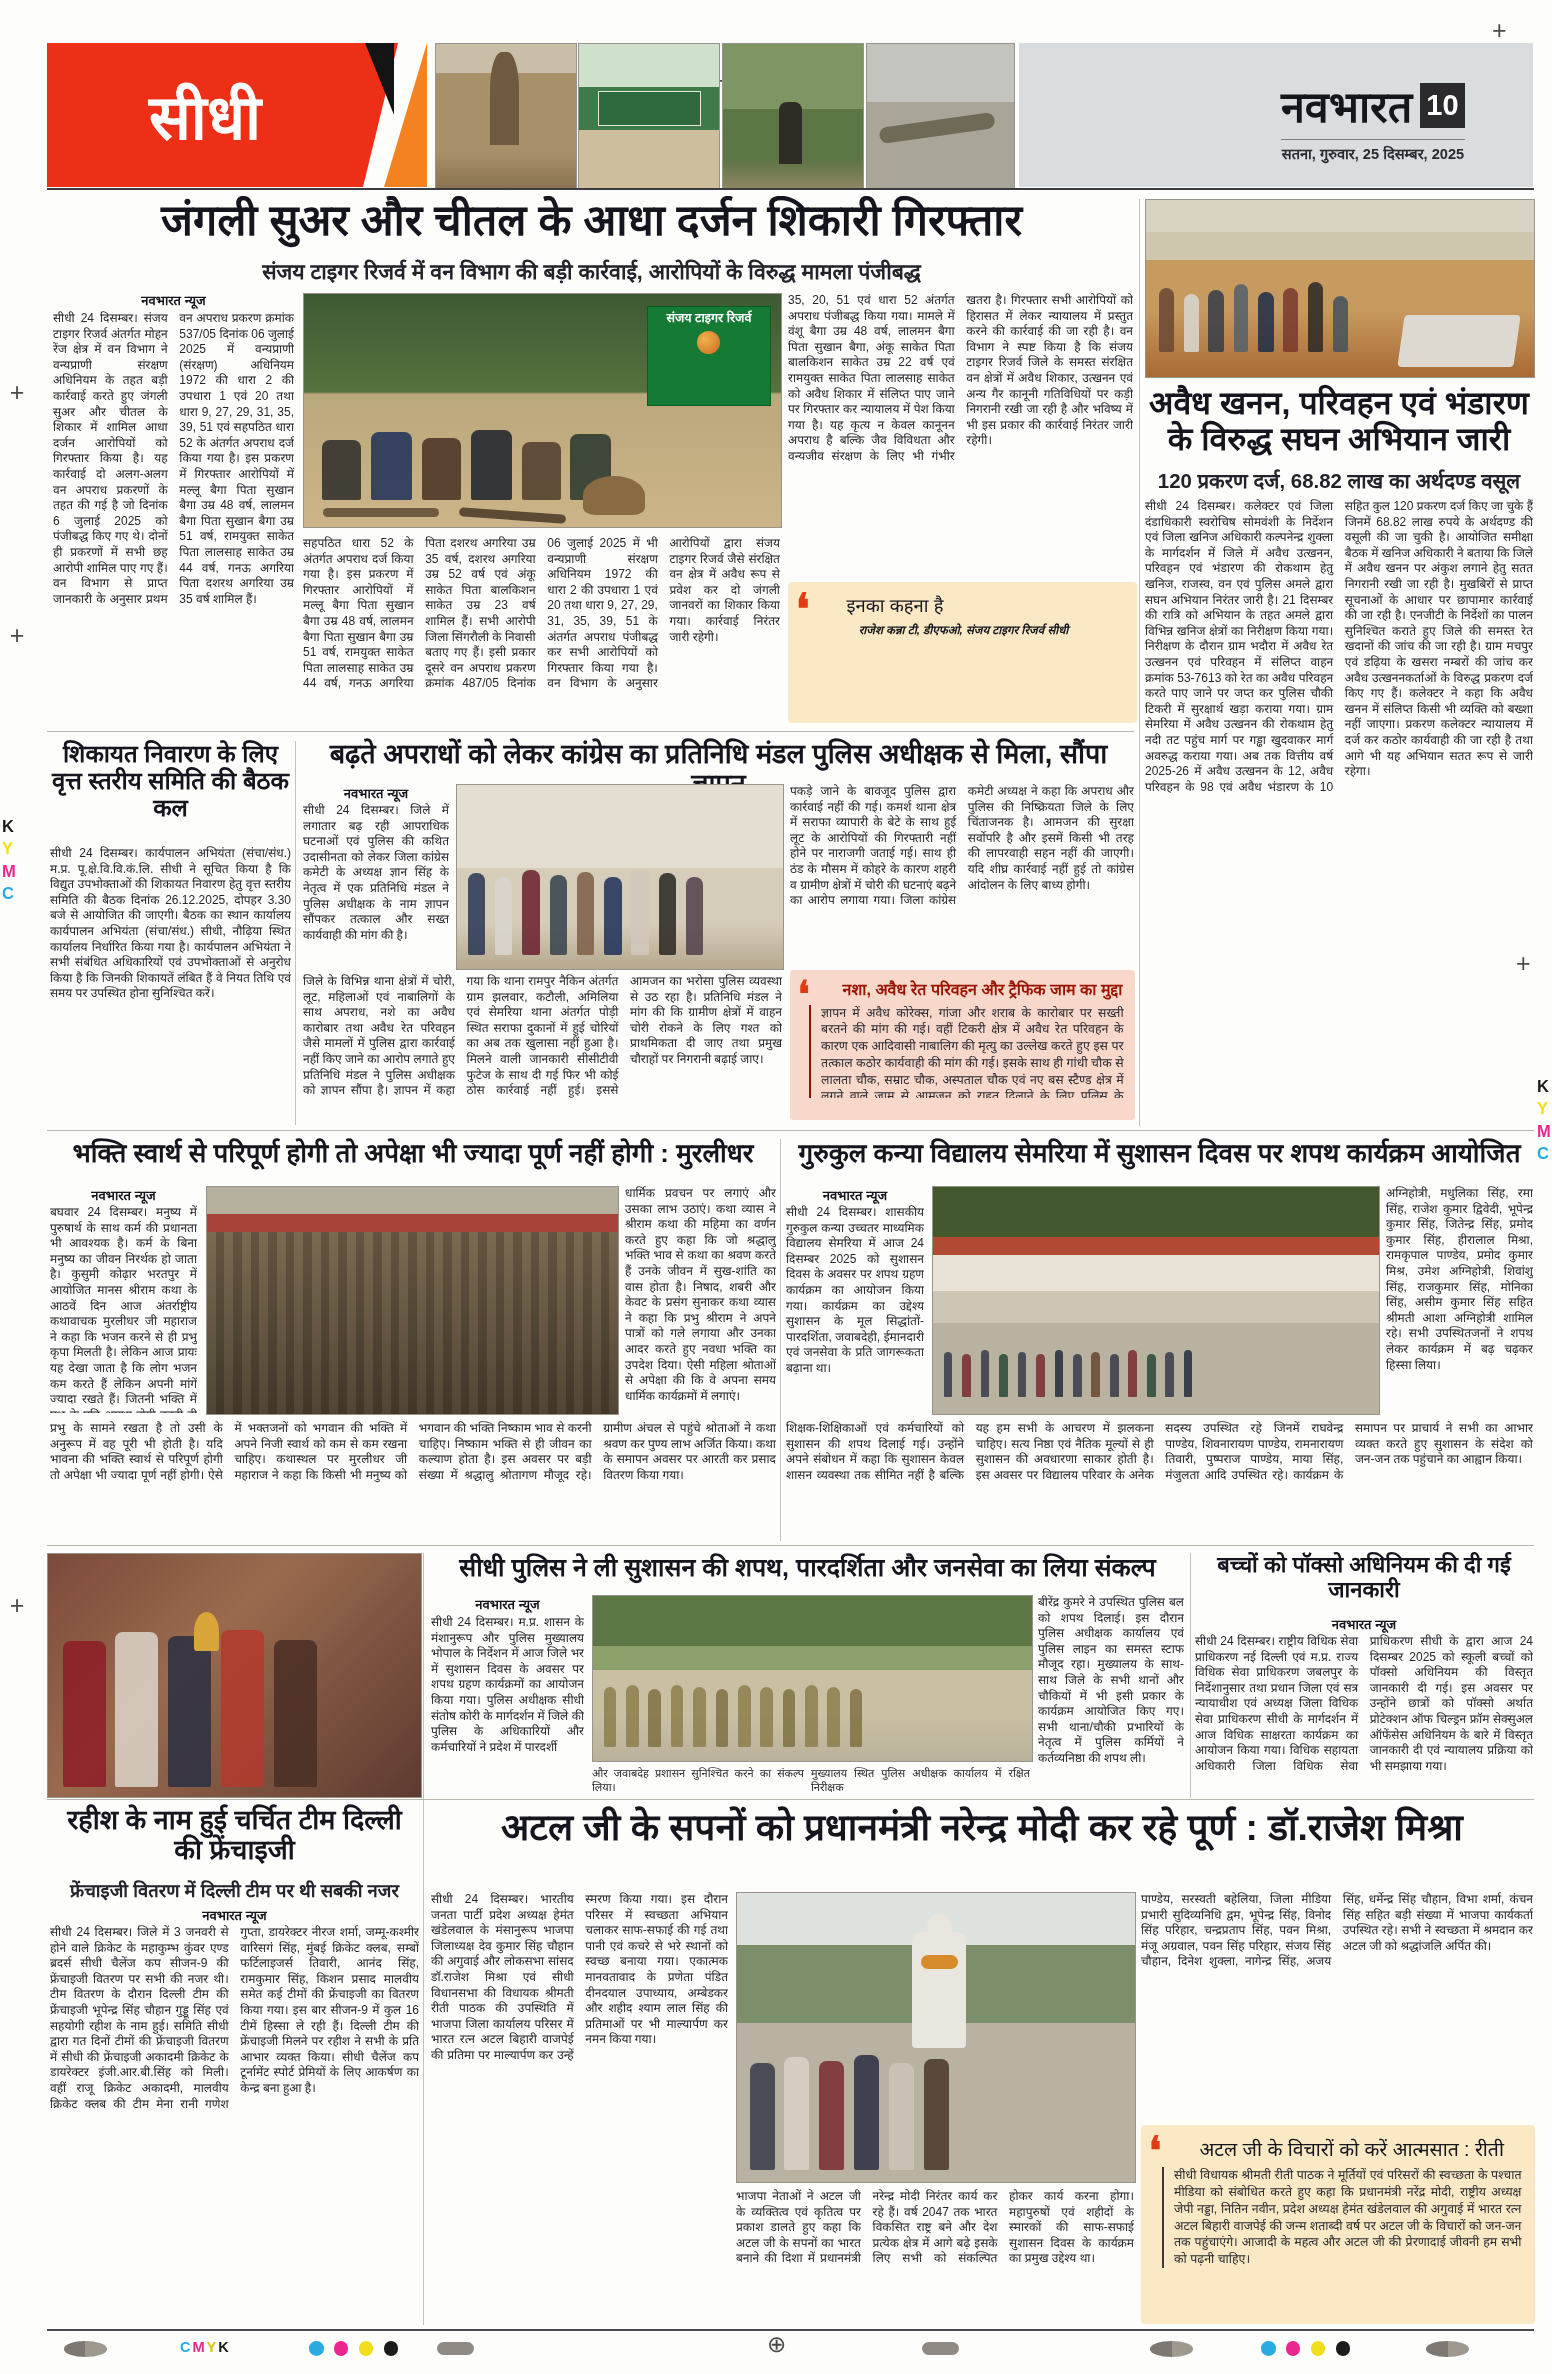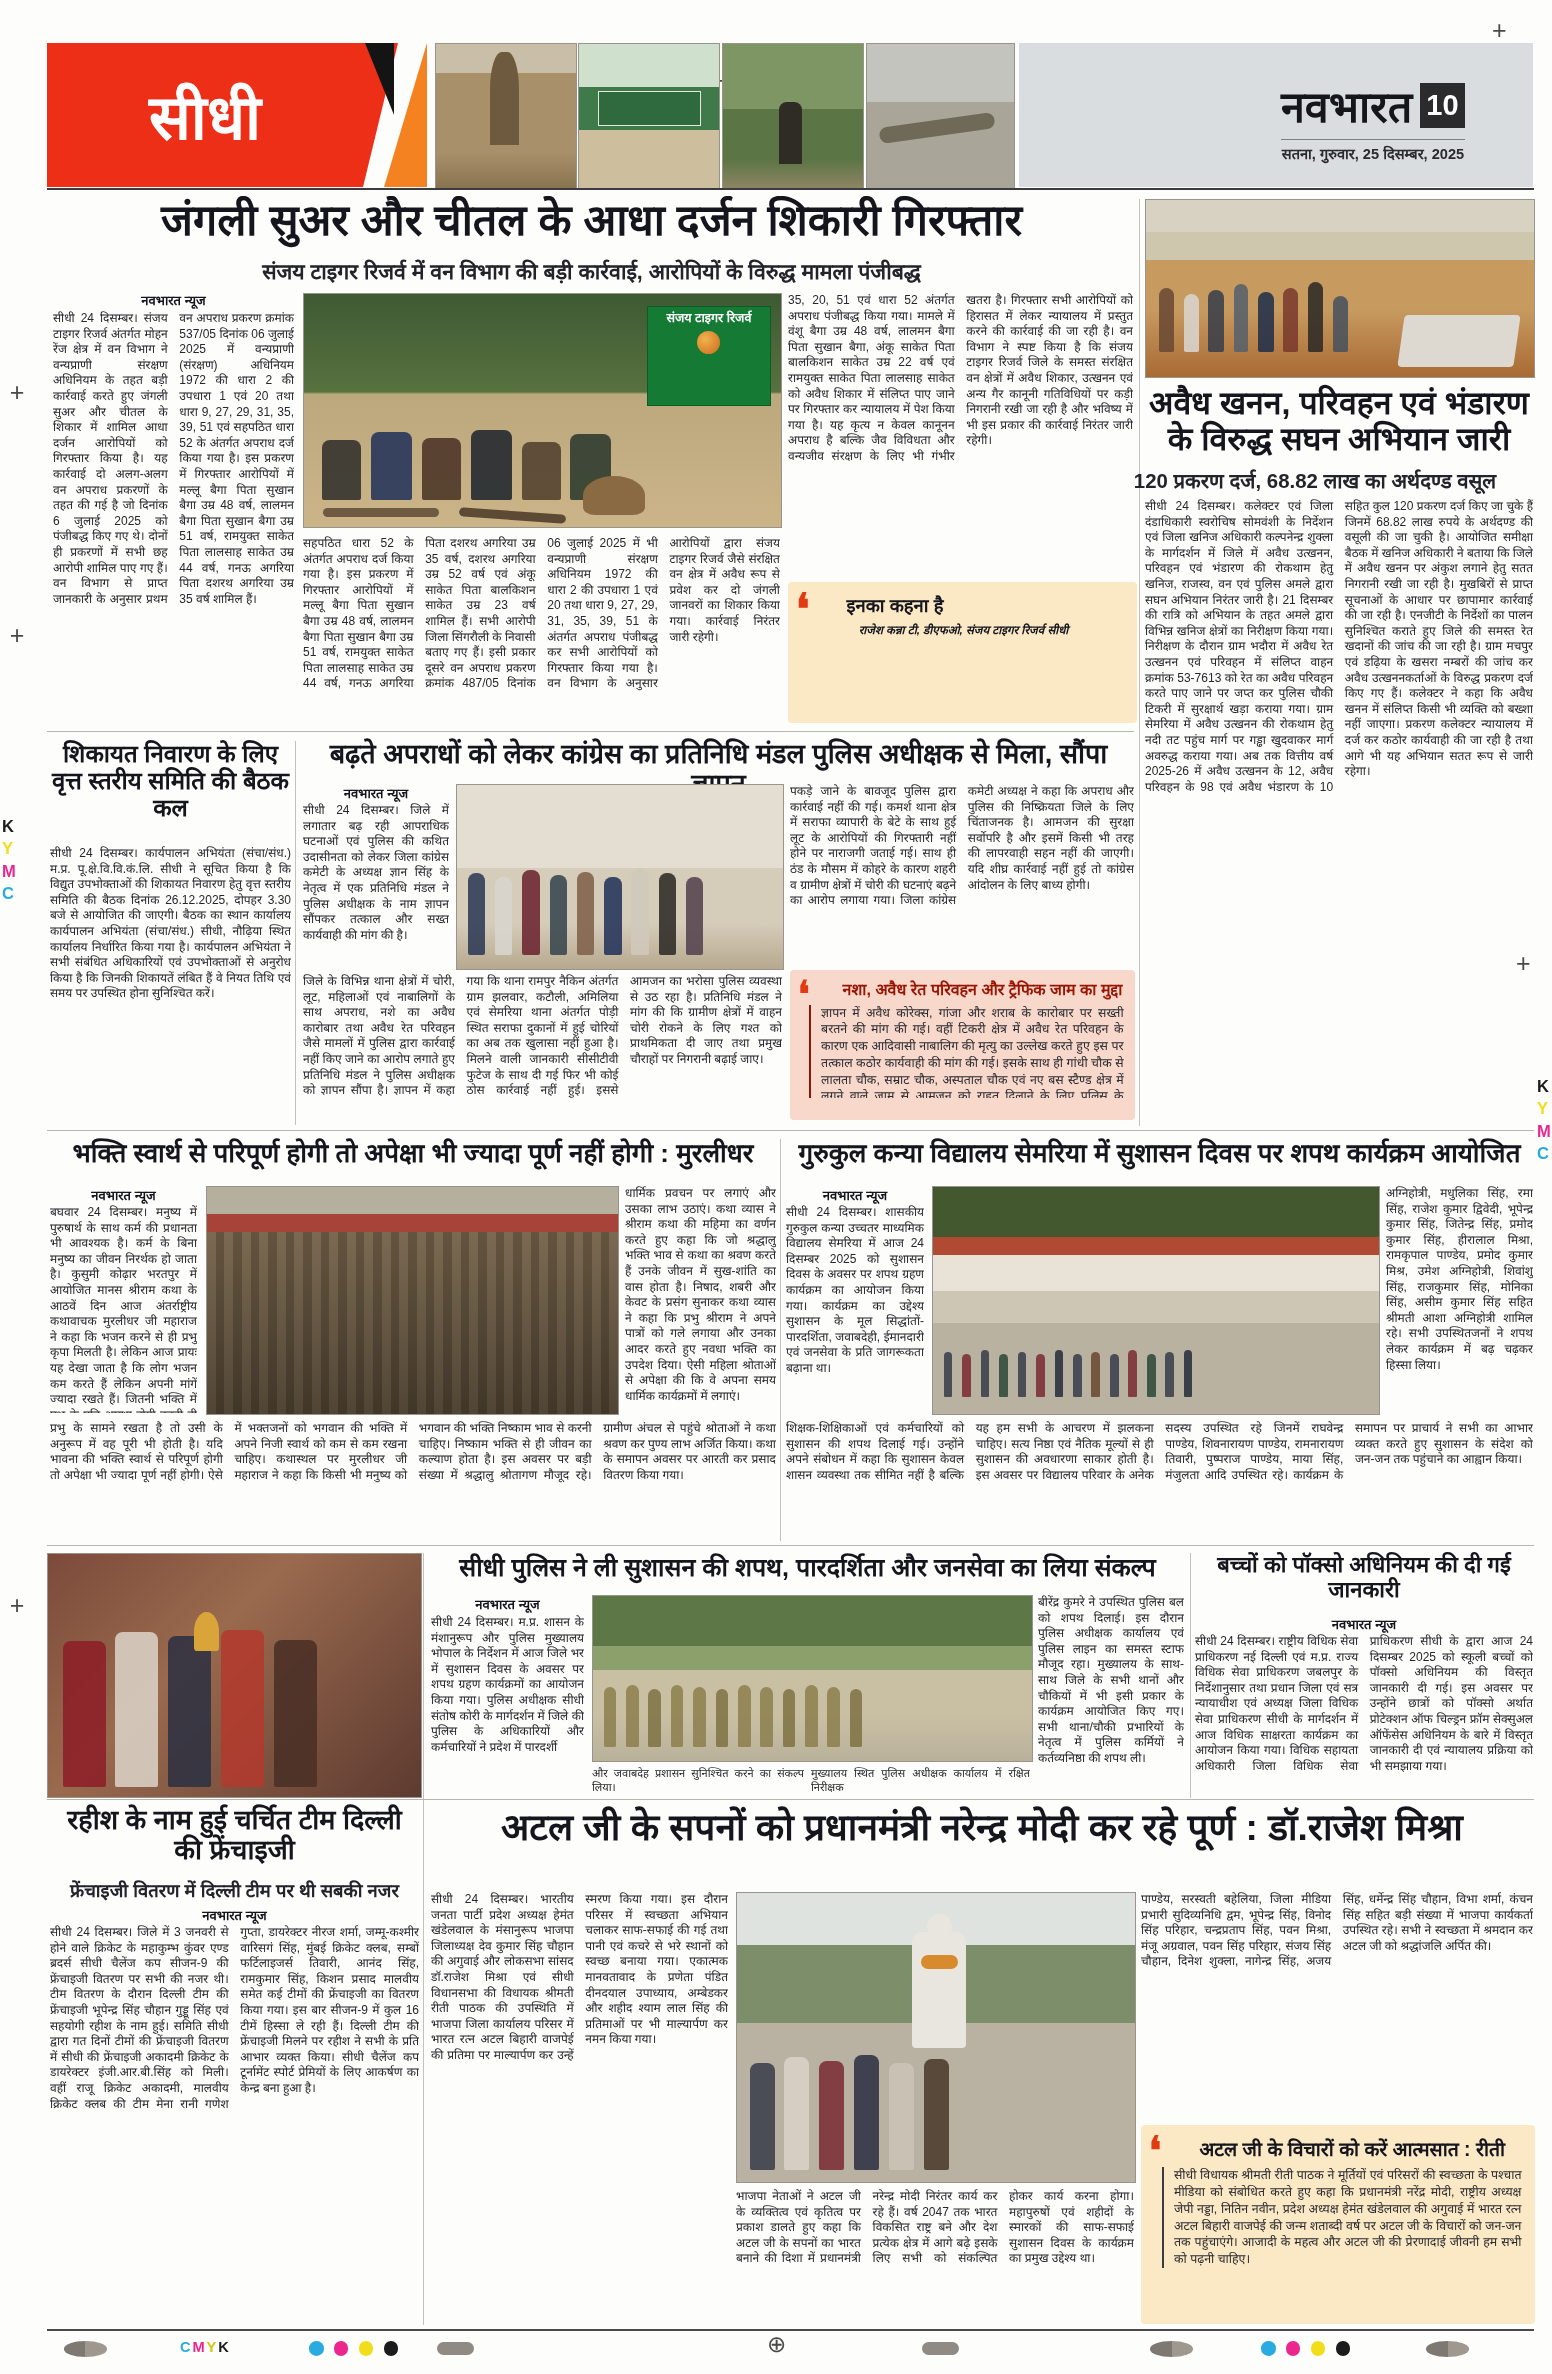--- a/index.html
+++ b/index.html
@@ -13,21 +13,21 @@
   .c2{column-count:2;column-gap:11.6px;}
   .c3{column-count:3;column-gap:11.6px;}
   .c4{column-count:4;column-gap:11.6px;}
   .vrule{position:absolute;width:1px;background:#c4c1ba;}
   .hrule{position:absolute;height:1px;background:#b9b6ae;}
   .ph{position:absolute;overflow:hidden;border:1px solid #98938b;}
   .figrow{position:absolute;display:flex;align-items:flex-end;}
   .fg{display:block;background:#31302c;border-radius:7.8px 7.8px 1.9px 1.9px;opacity:.88;margin:0 4.9px;}
   .qbox{position:absolute;background:#fbe9c5;border-radius:3.9px;padding:9.7px 13.6px 7.8px 15.5px;overflow:hidden;}
   .qmark{position:absolute;left:7.8px;top:5.8px;font-size:43px;line-height:1;color:#e23a12;font-weight:800;}
-  .qtitle{font-weight:700;font-size:18.4px;color:#15151e;margin:0 0 5.8px 43px;}
+  .qtitle{font-weight:400;font-size:18.4px;color:#15151e;margin:0 0 5.8px 43px;}
   .qtext{font-size:12.4px;line-height:1.35;text-align:justify;color:#2a2a30;border-left:2.9px solid #3a3a40;padding-left:9.7px;margin-left:5.8px;}
   .qattr{font-weight:700;font-size:11.6px;text-align:center;margin-top:4.9px;color:#15151e;font-style:italic;}
   .rbox{position:absolute;background:#f8d8cb;border-radius:3.9px;padding:7.8px 11.6px 5.8px 13.6px;overflow:hidden;}
   .rtitle{font-weight:800;font-size:16px;color:#9a1404;margin:0 0 4.9px 39px;}
   .cross{position:absolute;font-size:25px;font-weight:300;color:#4a4a4a;line-height:1;}
   .cmykv{position:absolute;display:flex;flex-direction:column;font-weight:800;font-size:16.5px;line-height:1.35;}
   .cmykh{position:absolute;display:flex;font-weight:800;font-size:14.6px;letter-spacing:1.9px;}
   .dot{display:inline-block;width:14.6px;height:14.6px;border-radius:50%;margin-right:5.8px;}
   .gell{position:absolute;width:43px;height:15.5px;border-radius:50%;background:linear-gradient(90deg,#7d7872 50%,#9e988f 50%);}
   .gcap{position:absolute;width:37px;height:12.6px;border-radius:6.8px;background:#8f8a84;}
@@ -136,21 +136,21 @@
       <span class="fg" style="width:14.6px;height:68px;background:#56616b;"></span>
       <span class="fg" style="width:15.5px;height:60px;background:#22304a;"></span>
       <span class="fg" style="width:14.6px;height:64px;background:#7a3b2e;"></span>
       <span class="fg" style="width:15.5px;height:70px;background:#2e2a26;"></span>
       <span class="fg" style="width:14.6px;height:56px;background:#49525c;"></span>
     </span>
     <span class="abs" style="right:17.5px;bottom:9.7px;width:116px;height:52px;background:#ddd9d0;border-radius:3.9px;transform:skewX(-8deg);"></span>
   </div>
 
   <div class="hl abs" style="left:1145px;top:386px;width:388px;font-size:32px;">अवैध खनन, परिवहन एवं भंडारण के विरुद्ध सघन अभियान जारी</div>
-  <div class="subhl abs" style="left:1121px;top:466px;width:388px;font-size:20.4px;">120 प्रकरण दर्ज, 68.82 लाख का अर्थदण्ड वसूल</div>
+  <div class="subhl abs" style="left:1145px;top:466px;width:388px;font-size:20.4px;">120 प्रकरण दर्ज, 68.82 लाख का अर्थदण्ड वसूल</div>
   <div class="bodytext c2 abs" style="left:1145px;top:499px;width:388px;height:627px;">सीधी 24 दिसम्बर। कलेक्टर एवं जिला दंडाधिकारी स्वरोचिष सोमवंशी के निर्देशन एवं जिला खनिज अधिकारी कल्पनेन्द्र शुक्ला के मार्गदर्शन में जिले में अवैध उत्खनन, परिवहन एवं भंडारण की रोकथाम हेतु खनिज, राजस्व, वन एवं पुलिस अमले द्वारा सघन अभियान निरंतर जारी है। 21 दिसम्बर की रात्रि को अभियान के तहत अमले द्वारा विभिन्न खनिज क्षेत्रों का निरीक्षण किया गया। निरीक्षण के दौरान ग्राम भदौरा में अवैध रेत उत्खनन एवं परिवहन में संलिप्त वाहन क्रमांक 53-7613 को रेत का अवैध परिवहन करते पाए जाने पर जप्त कर पुलिस चौकी टिकरी में सुरक्षार्थ खड़ा कराया गया। ग्राम सेमरिया में अवैध उत्खनन की रोकथाम हेतु नदी तट पहुंच मार्ग पर गड्ढा खुदवाकर मार्ग अवरुद्ध कराया गया। अब तक वित्तीय वर्ष 2025-26 में अवैध उत्खनन के 12, अवैध परिवहन के 98 एवं अवैध भंडारण के 10 सहित कुल 120 प्रकरण दर्ज किए जा चुके हैं जिनमें 68.82 लाख रुपये के अर्थदण्ड की वसूली की जा चुकी है। आयोजित समीक्षा बैठक में खनिज अधिकारी ने बताया कि जिले में अवैध खनन पर अंकुश लगाने हेतु सतत निगरानी रखी जा रही है। मुखबिरों से प्राप्त सूचनाओं के आधार पर छापामार कार्रवाई की जा रही है। एनजीटी के निर्देशों का पालन सुनिश्चित कराते हुए जिले की समस्त रेत खदानों की जांच की जा रही है। ग्राम मचपुर एवं डढ़िया के खसरा नम्बरों की जांच कर अवैध उत्खननकर्ताओं के विरुद्ध प्रकरण दर्ज किए गए हैं। कलेक्टर ने कहा कि अवैध खनन में संलिप्त किसी भी व्यक्ति को बख्शा नहीं जाएगा। प्रकरण कलेक्टर न्यायालय में दर्ज कर कठोर कार्यवाही की जा रही है तथा आगे भी यह अभियान सतत रूप से जारी रहेगा।</div>
 
   <div class="hrule" style="left:47px;top:731px;width:1087px;"></div>
 
   <div class="hl abs" style="left:50px;top:741px;width:241px;font-size:24px;">शिकायत निवारण के लिए वृत्त स्तरीय समिति की बैठक कल</div>
   <div class="bodytext abs" style="left:50px;top:846px;width:241px;height:279px;">सीधी 24 दिसम्बर। कार्यपालन अभियंता (संचा/संध.) म.प्र. पू.क्षे.वि.वि.कं.लि. सीधी ने सूचित किया है कि विद्युत उपभोक्ताओं की शिकायत निवारण हेतु वृत्त स्तरीय समिति की बैठक दिनांक 26.12.2025, दोपहर 3.30 बजे से आयोजित की जाएगी। बैठक का स्थान कार्यालय कार्यपालन अभियंता (संचा/संध.) सीधी, नौढ़िया स्थित कार्यालय निर्धारित किया गया है। कार्यपालन अभियंता ने सभी संबंधित अधिकारियों एवं उपभोक्ताओं से अनुरोध किया है कि जिनकी शिकायतें लंबित हैं वे नियत तिथि एवं समय पर उपस्थित होना सुनिश्चित करें।</div>
   <div class="vrule" style="left:295px;top:741px;height:384px;"></div>
 
   <div class="hl abs" style="left:303px;top:739px;width:831px;font-size:27px;">बढ़ते अपराधों को लेकर कांग्रेस का प्रतिनिधि मंडल पुलिस अधीक्षक से मिला, सौंपा ज्ञापन</div>
   <div class="byline abs" style="left:303px;top:784px;width:146px;">नवभारत न्यूज</div>

